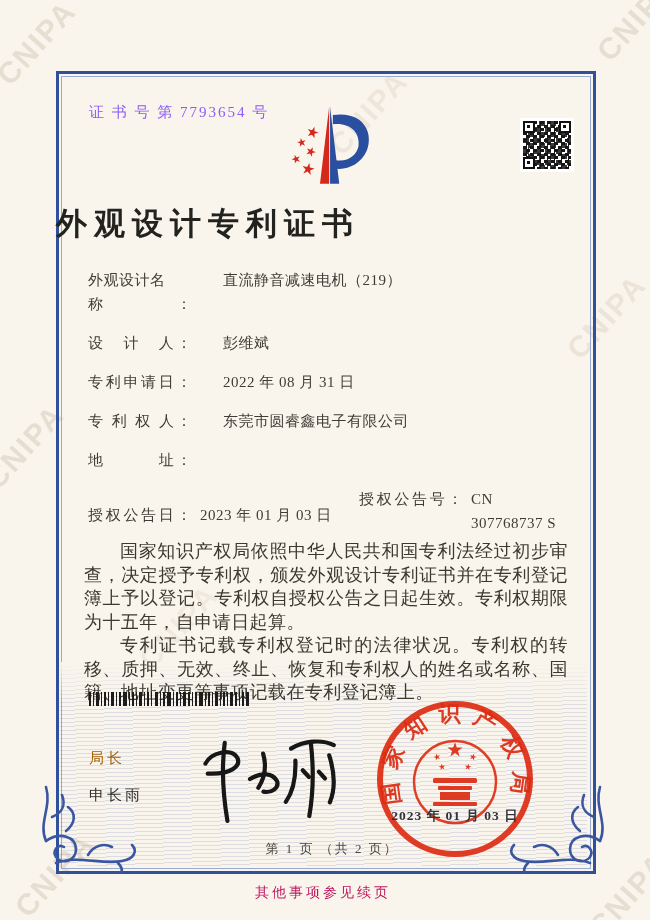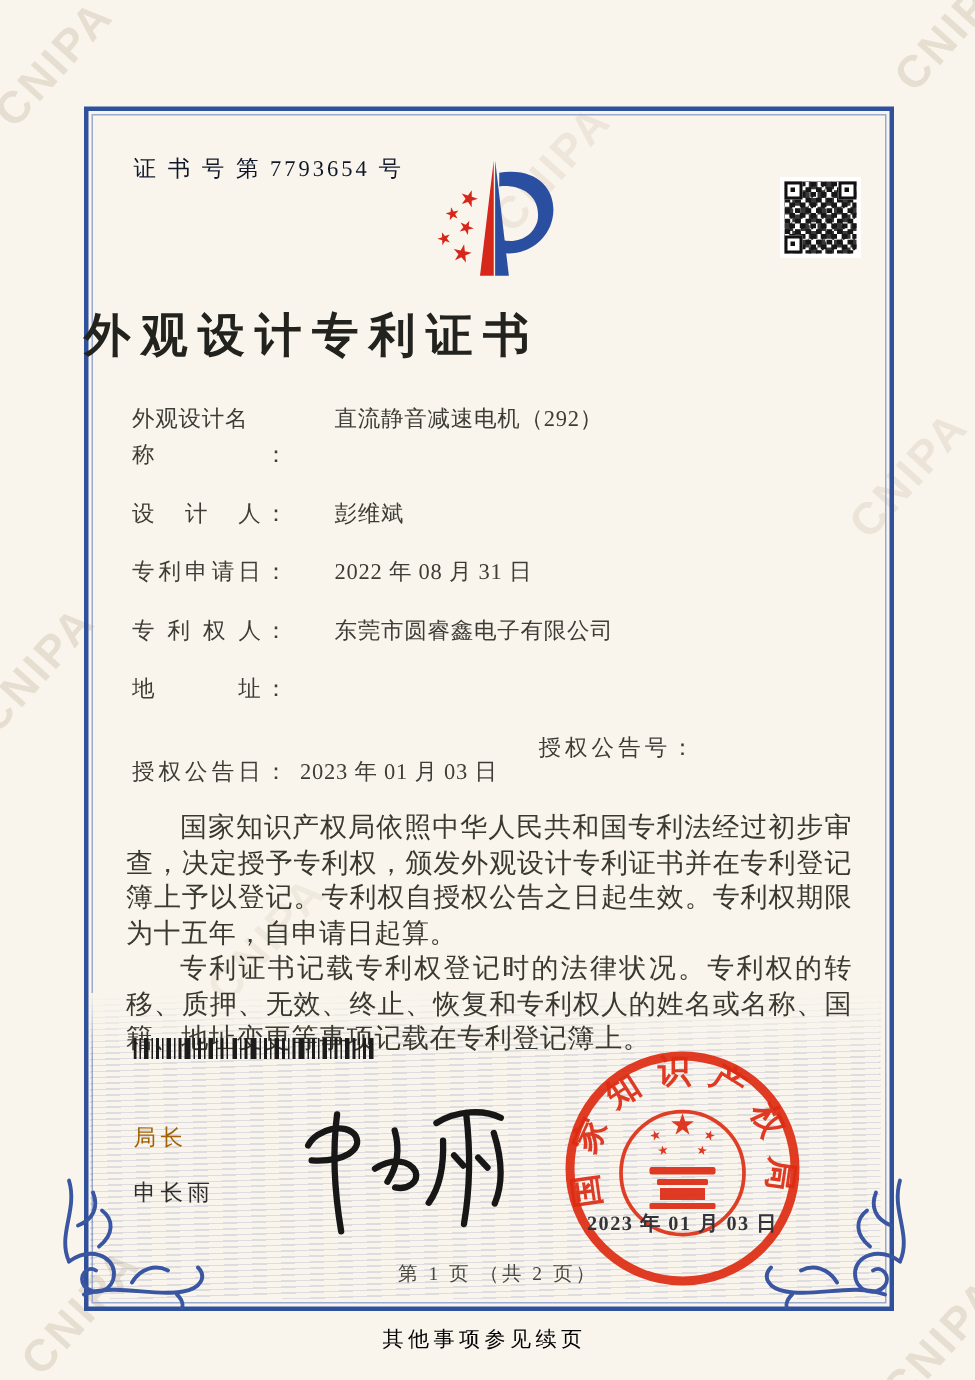--- a/index.html
+++ b/index.html
@@ -21,21 +21,21 @@
   
   .frame{position:absolute;left:56px;top:71px;width:534px;height:797px;border:3px solid #2f519c;}
   .frame::before{content:"";position:absolute;inset:2px;border:1px solid #9aa9cf;}
 
   
   .band{position:absolute;left:60px;top:662px;width:527px;height:204px;
     background:
       linear-gradient(180deg,rgba(250,245,236,.95),rgba(250,245,236,0) 42px),
       repeating-linear-gradient(178deg,rgba(104,124,176,.20) 0 1px,rgba(250,245,236,0) 1px 4px);}
 
-  .certno{position:absolute;left:89px;top:103px;font-size:15px;letter-spacing:2px;color:#0f172a;}
+  .certno{position:absolute;left:89px;top:103px;font-size:15px;letter-spacing:2px;color:#8b5cf6;}
 
   .logo{position:absolute;left:276px;top:100px;width:110px;height:98px;}
   .qr{position:absolute;left:520px;top:118px;width:54px;height:54px;background:#fff;padding:2px;box-sizing:border-box;}
   .qr .mods{position:absolute;inset:3px;
       background-image:repeating-conic-gradient(#161616 0% 25%,transparent 0% 50%),
                        repeating-conic-gradient(rgba(22,22,22,.85) 0% 25%,transparent 0% 50%);
       background-size:7px 7px,11px 11px;}
   .qr .f{position:absolute;width:12px;height:12px;border:2.5px solid #111;background:#fff;box-sizing:border-box;}
   .qr .f::after{content:"";position:absolute;left:2px;top:2px;width:3px;height:3px;background:#111;}
   .qr .f.tl{left:3px;top:3px;} .qr .f.tr{right:3px;top:3px;} .qr .f.bl{left:3px;bottom:3px;}
@@ -64,21 +64,21 @@
 
   .seal{position:absolute;left:374px;top:698px;width:162px;height:162px;}
 
   .flourish{position:absolute;width:116px;height:88px;}
   .flourish.bl{left:30px;top:785px;}
   .flourish.br{left:500px;top:785px;transform:scaleX(-1);}
 
   .pageinfo{position:absolute;left:65px;top:840px;width:534px;text-align:center;
             font-size:13px;letter-spacing:2px;color:#47463e;}
   .note{position:absolute;left:56px;top:884px;width:534px;text-align:center;
-        font-size:14px;letter-spacing:3px;color:#000000;}
+        font-size:14px;letter-spacing:3px;color:#be185d;}
 </style>
 </head>
 <body>
 
 <div class="page">
 
   <span class="wm w1">CNIPA</span>
   <span class="wm w2">CNIPA</span>
   <span class="wm w3">CNIPA</span>
   <span class="wm w4">CNIPA</span>
@@ -112,21 +112,21 @@
     <div class="f tl"></div>
     <div class="f tr"></div>
     <div class="f bl"></div>
   </div>
 
   <div class="title">外观设计专利证书</div>
 
   <div class="fields">
     <div class="frow">
       <span class="flabel">外观设计名称：</span>
-      <span class="fvalue">直流静音减速电机（292）</span>
+      <span class="fvalue">直流静音减速电机（219）</span>
     </div>
     <div class="frow">
       <span class="flabel">设　计　人：</span>
       <span class="fvalue">彭维斌</span>
     </div>
     <div class="frow">
       <span class="flabel">专利申请日：</span>
       <span class="fvalue">2022 年 08 月 31 日</span>
     </div>
     <div class="frow">
@@ -136,20 +136,21 @@
     <div class="frow">
       <span class="flabel">地　　　址：</span>
     </div>
     <div class="frow">
       <span class="grant-left">
         <span class="flabel">授权公告日：</span>
         <span class="fvalue">2023 年 01 月 03 日</span>
       </span>
       <span class="grant-right">
         <span class="flabel">授权公告号：</span>
+        <span class="fvalue">CN 307768737 S</span>
       </span>
     </div>
   </div>
 
   <div class="paras">
     <p>国家知识产权局依照中华人民共和国专利法经过初步审查，决定授予专利权，颁发外观设计专利证书并在专利登记簿上予以登记。专利权自授权公告之日起生效。专利权期限为十五年，自申请日起算。</p>
     <p>专利证书记载专利权登记时的法律状况。专利权的转移、质押、无效、终止、恢复和专利权人的姓名或名称、国籍、地址变更等事项记载在专利登记簿上。</p>
   </div>
 
   <svg class="barcode" viewBox="0 0 161 14" preserveAspectRatio="none">

